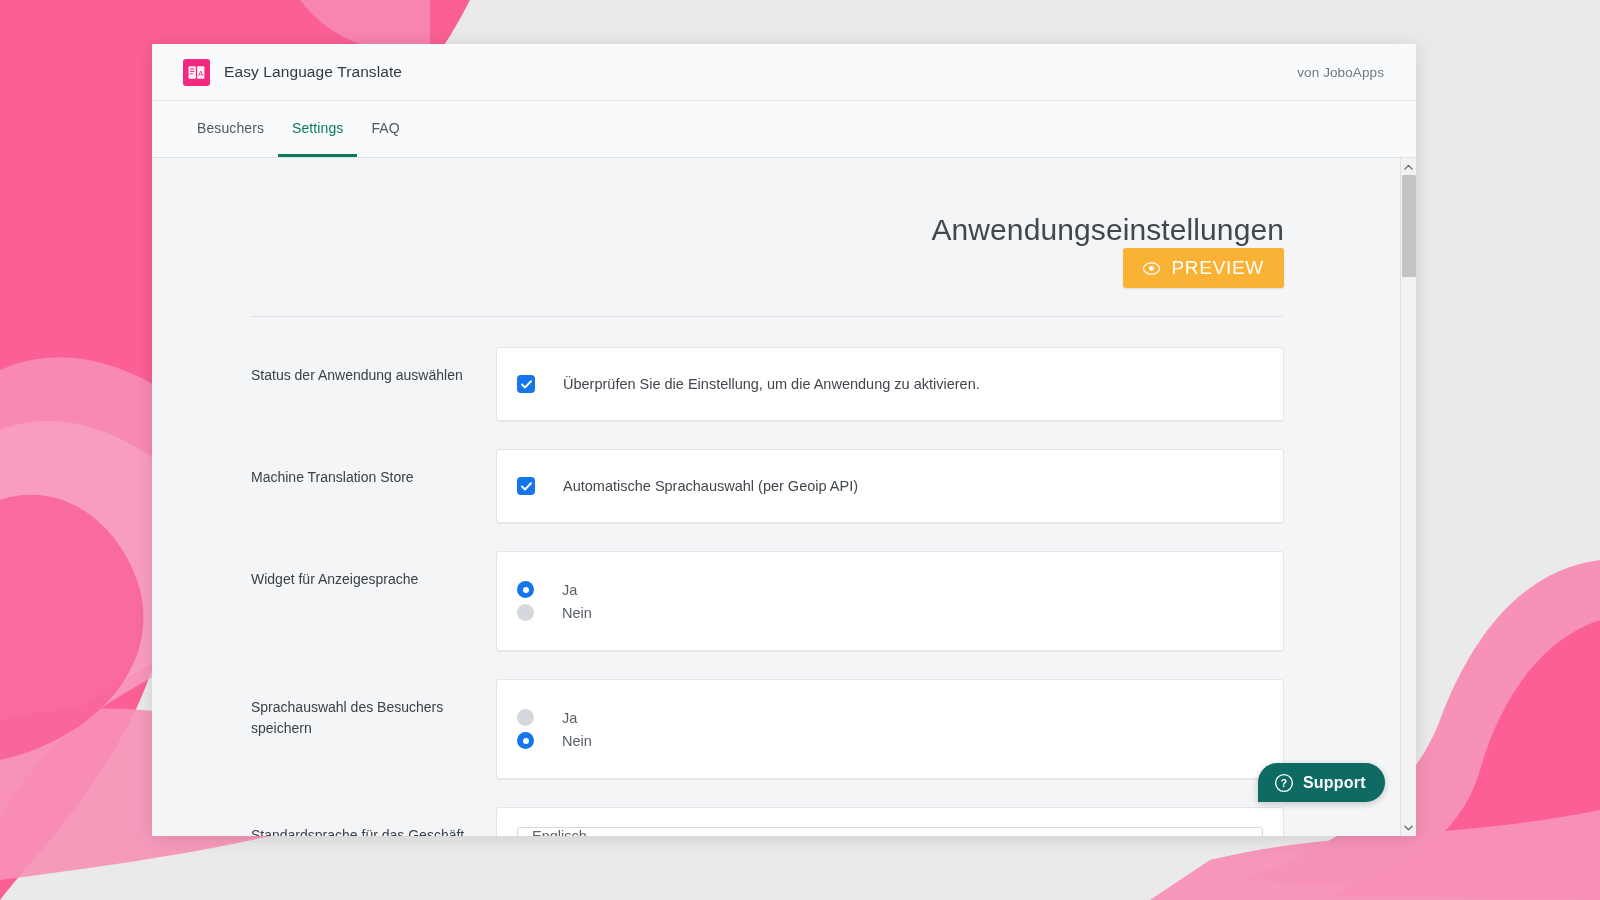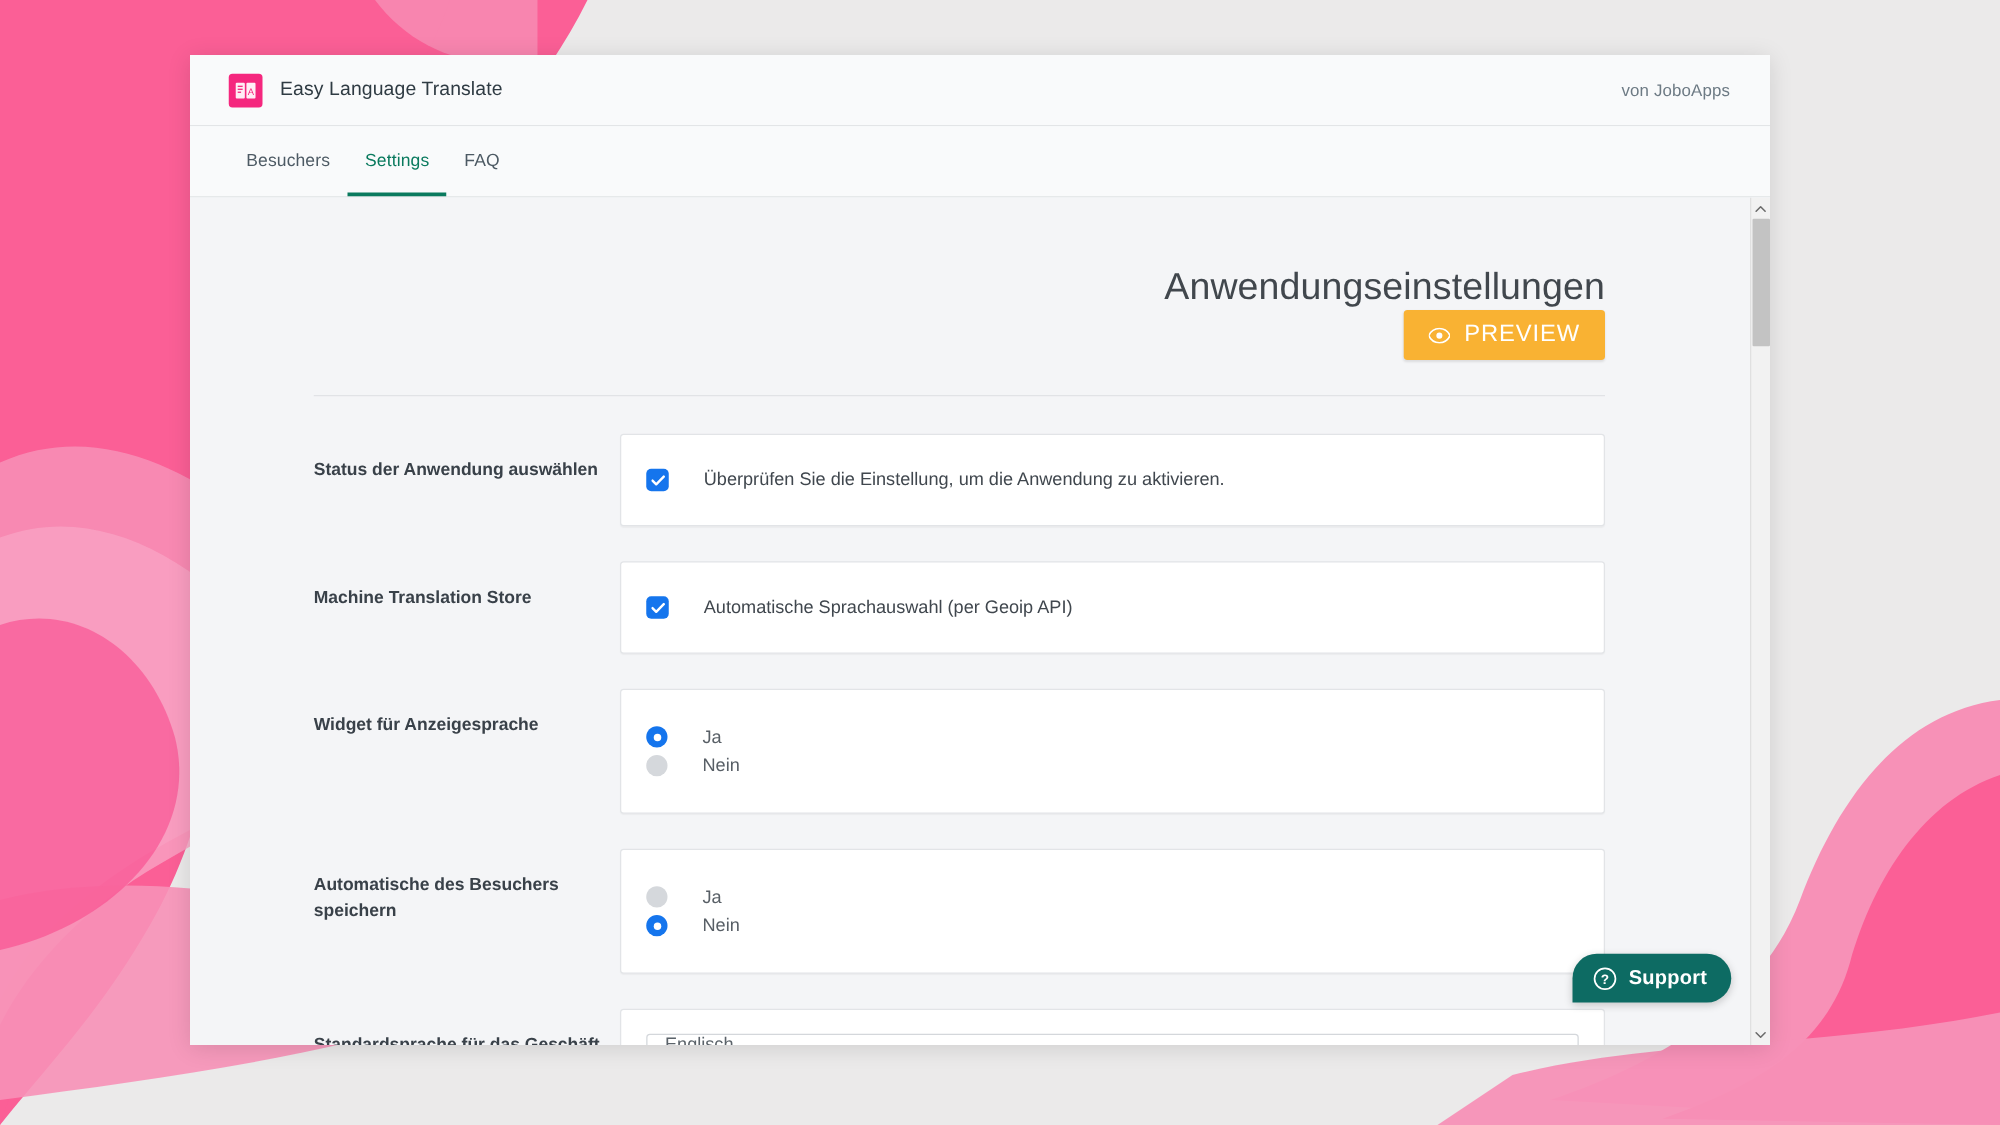--- a/index.html
+++ b/index.html
@@ -109,21 +109,21 @@
   #form-rows { padding: 30px 0 0 0; }
   .form-row {
     display: flex;
     margin: 0 116px 0 99px;
     align-items: flex-start;
   }
   .row-label {
     width: 245px;
     flex: none;
     font-size: 14px;
-    font-weight: bold;
+    font-weight: normal;
     color: #394149;
     line-height: 1.48;
     padding-top: 18px;
   }
   .row-control {
     flex: 1;
     background: #ffffff;
     border: 1px solid #e2e4e7;
     border-radius: 3px;
     box-shadow: 0 1px 1px rgba(22,29,37,.04);
@@ -315,21 +315,21 @@
               <span class="radio-text">Ja</span>
             </label>
             <label class="radio-line">
               <span class="radio"></span>
               <span class="radio-text">Nein</span>
             </label>
           </div>
         </div>
 
         <div class="form-row">
-          <div class="row-label">Automatische des Besuchers speichern</div>
+          <div class="row-label">Sprachauswahl des Besuchers speichern</div>
           <div class="row-control tall">
             <label class="radio-line">
               <span class="radio"></span>
               <span class="radio-text">Ja</span>
             </label>
             <label class="radio-line">
               <span class="radio on"></span>
               <span class="radio-text">Nein</span>
             </label>
           </div>

